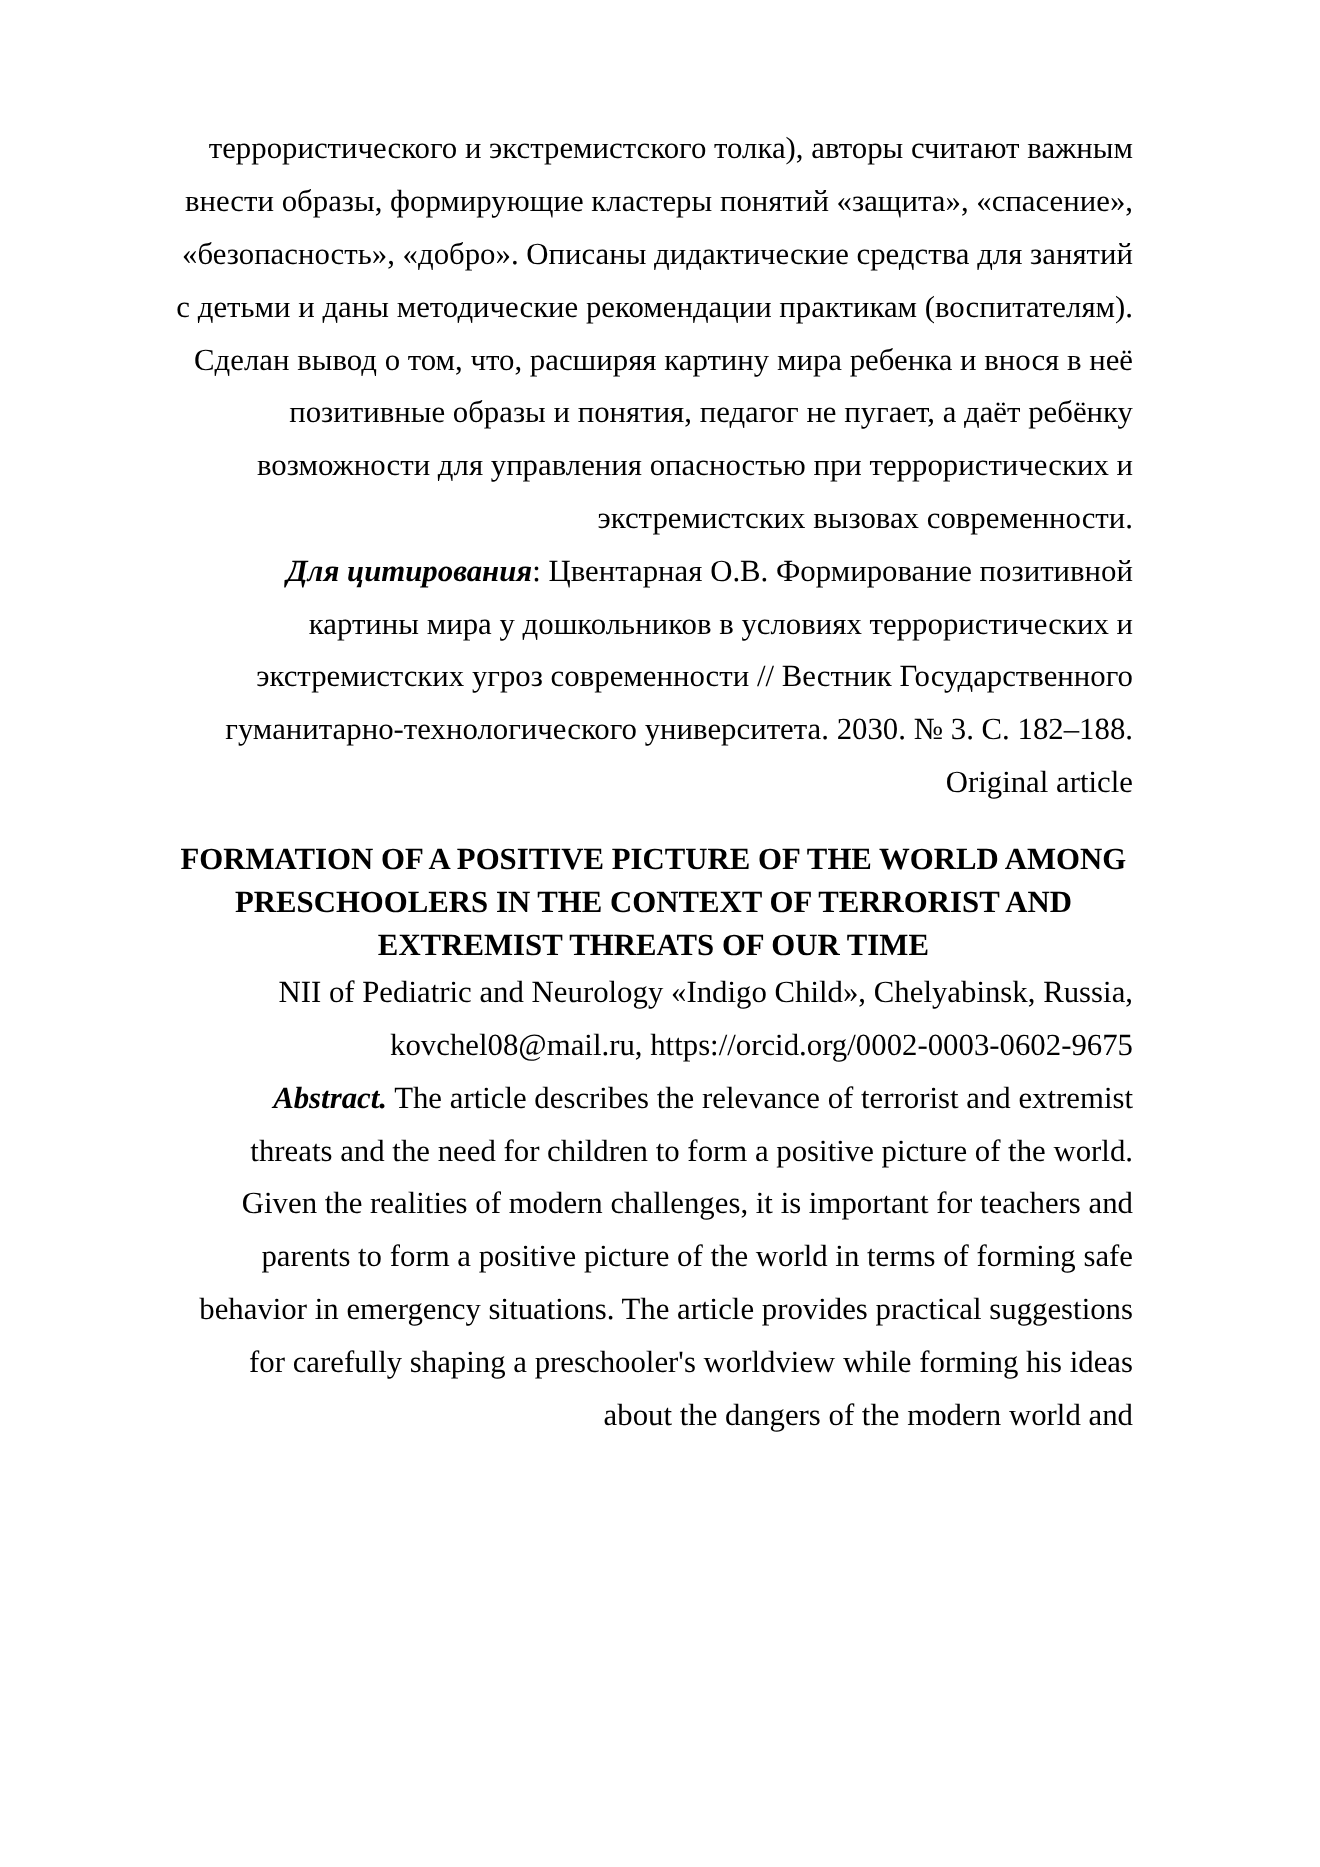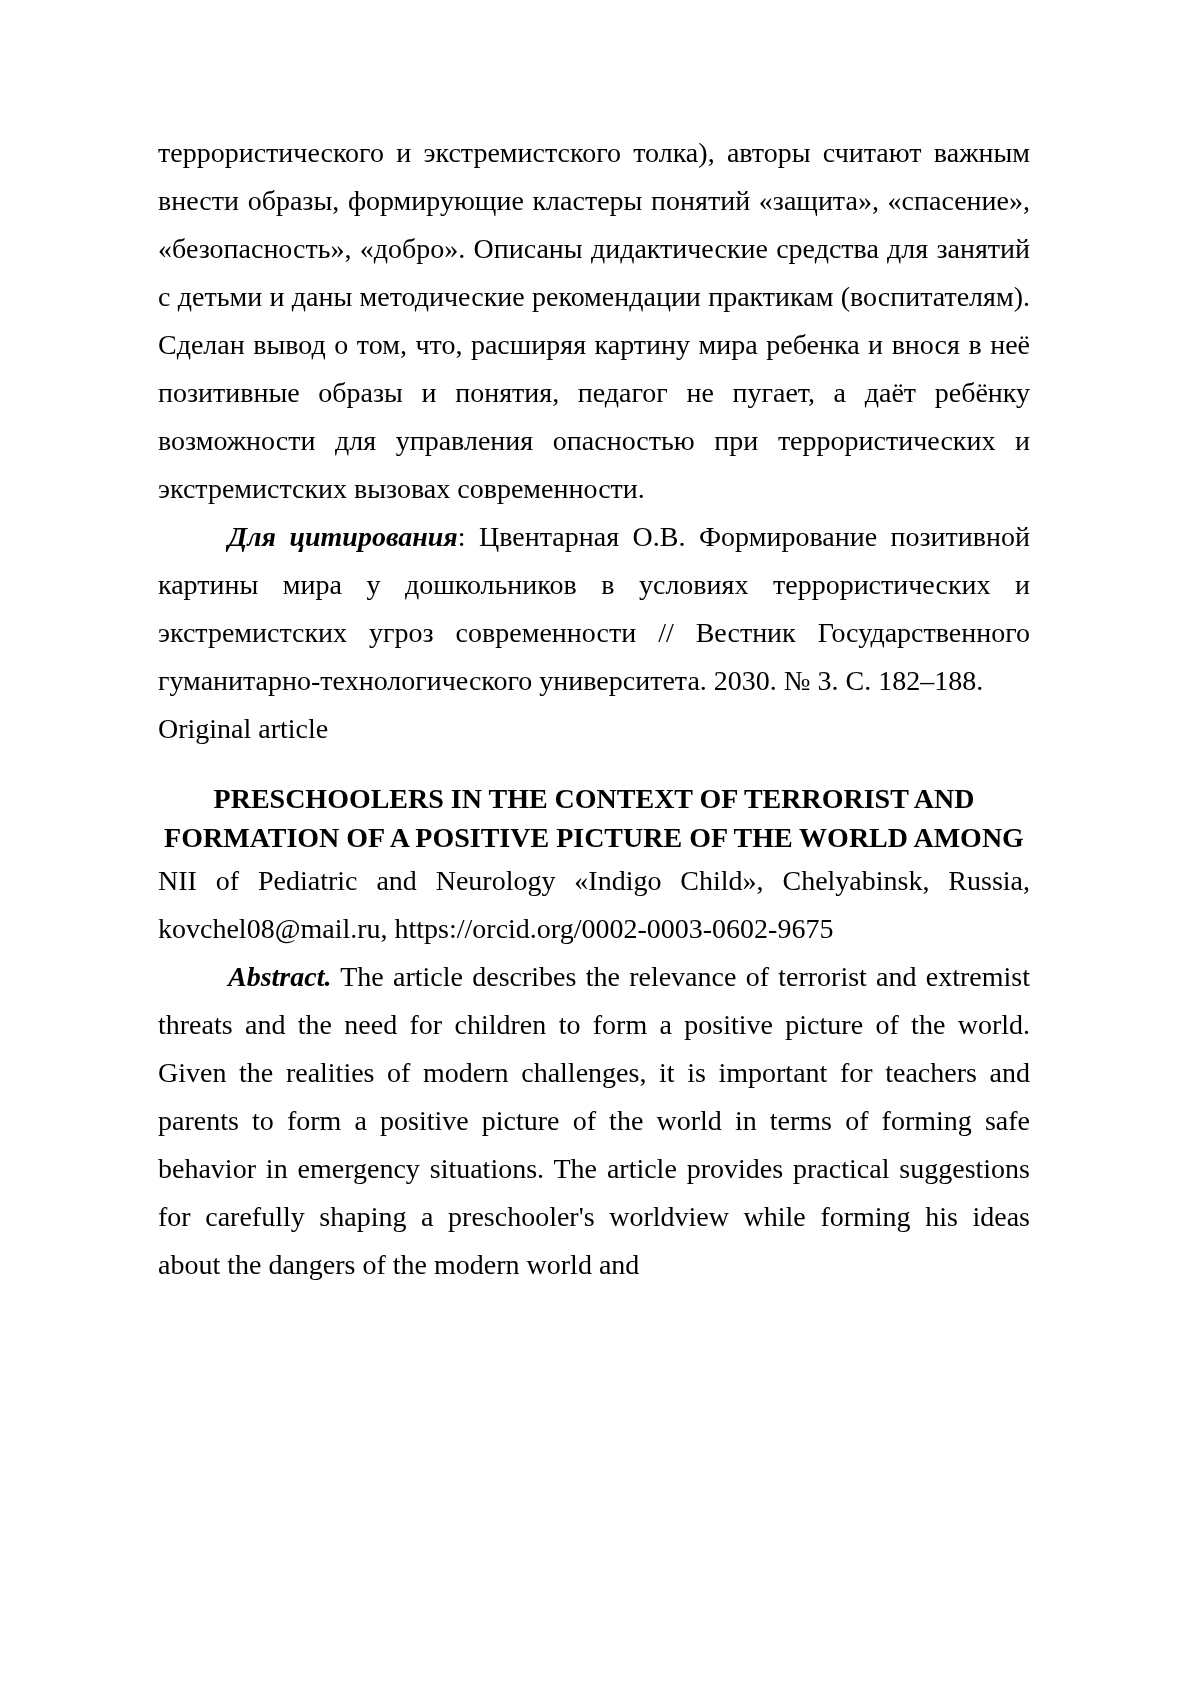--- a/index.html
+++ b/index.html
@@ -15,24 +15,24 @@
     overflow: hidden;
     font-family: "Liberation Serif", "DejaVu Serif", serif;
     color: #000000;
   }
   .content {
     box-sizing: border-box;
     padding: 112px 170px 0 158px;
     font-size: 28px;
     line-height: 48px;
     text-align: justify;
-    margin-top: 17px;
   }
   .content p {
     margin: 0;
+    text-align: right;
   }
   .indent {
     text-indent: 70px;
   }
   .lead {
     font-weight: bold;
     font-style: italic;
   }
   .article-type {
     text-align: left;
@@ -63,22 +63,23 @@
   <div class="content">
 
     <p>террористического и экстремистского толка), авторы считают важным внести образы, формирующие кластеры понятий «защита», «спасение», «безопасность», «добро». Описаны дидактические средства для занятий с детьми и даны методические рекомендации практикам (воспитателям). Сделан вывод о том, что, расширяя картину мира ребенка и внося в неё позитивные образы и понятия, педагог не пугает, а даёт ребёнку возможности для управления опасностью при террористических и экстремистских вызовах современности.</p>
 
 
     <p class="indent"><span class="lead">Для цитирования</span><span>: Цвентарная О.В. Формирование позитивной картины мира у дошкольников в условиях террористических и экстремистских угроз современности // Вестник Государственного гуманитарно-технологического университета. 2030. № 3. С. 182–188.</span></p>
 
     <p class="article-type">Original article</p>
 
     <div class="title-en">
+      <span class="title-line">FORMATION OF A POSITIVE PICTURE OF THE WORLD AMONG</span>
       <span class="title-line">PRESCHOOLERS IN THE CONTEXT OF TERRORIST AND</span>
-      <span class="title-line">FORMATION OF A POSITIVE PICTURE OF THE WORLD AMONG</span>
+      <span class="title-line">EXTREMIST THREATS OF OUR TIME</span>
     </div>
 
 
     <p>NII of Pediatric and Neurology «Indigo Child», Chelyabinsk, Russia, kovchel08@mail.ru, https://orcid.org/0002-0003-0602-9675</p>
 
     <p class="indent abstract"><span class="lead">Abstract.</span><span> The article describes the relevance of terrorist and extremist threats and the need for children to form a positive picture of the world. Given the realities of modern challenges, it is important for teachers and parents to form a positive picture of the world in terms of forming safe behavior in emergency situations. The article provides practical suggestions for carefully shaping a preschooler's worldview while forming his ideas about the dangers of the modern world and</span></p>
 
   </div>
 </div>
 

